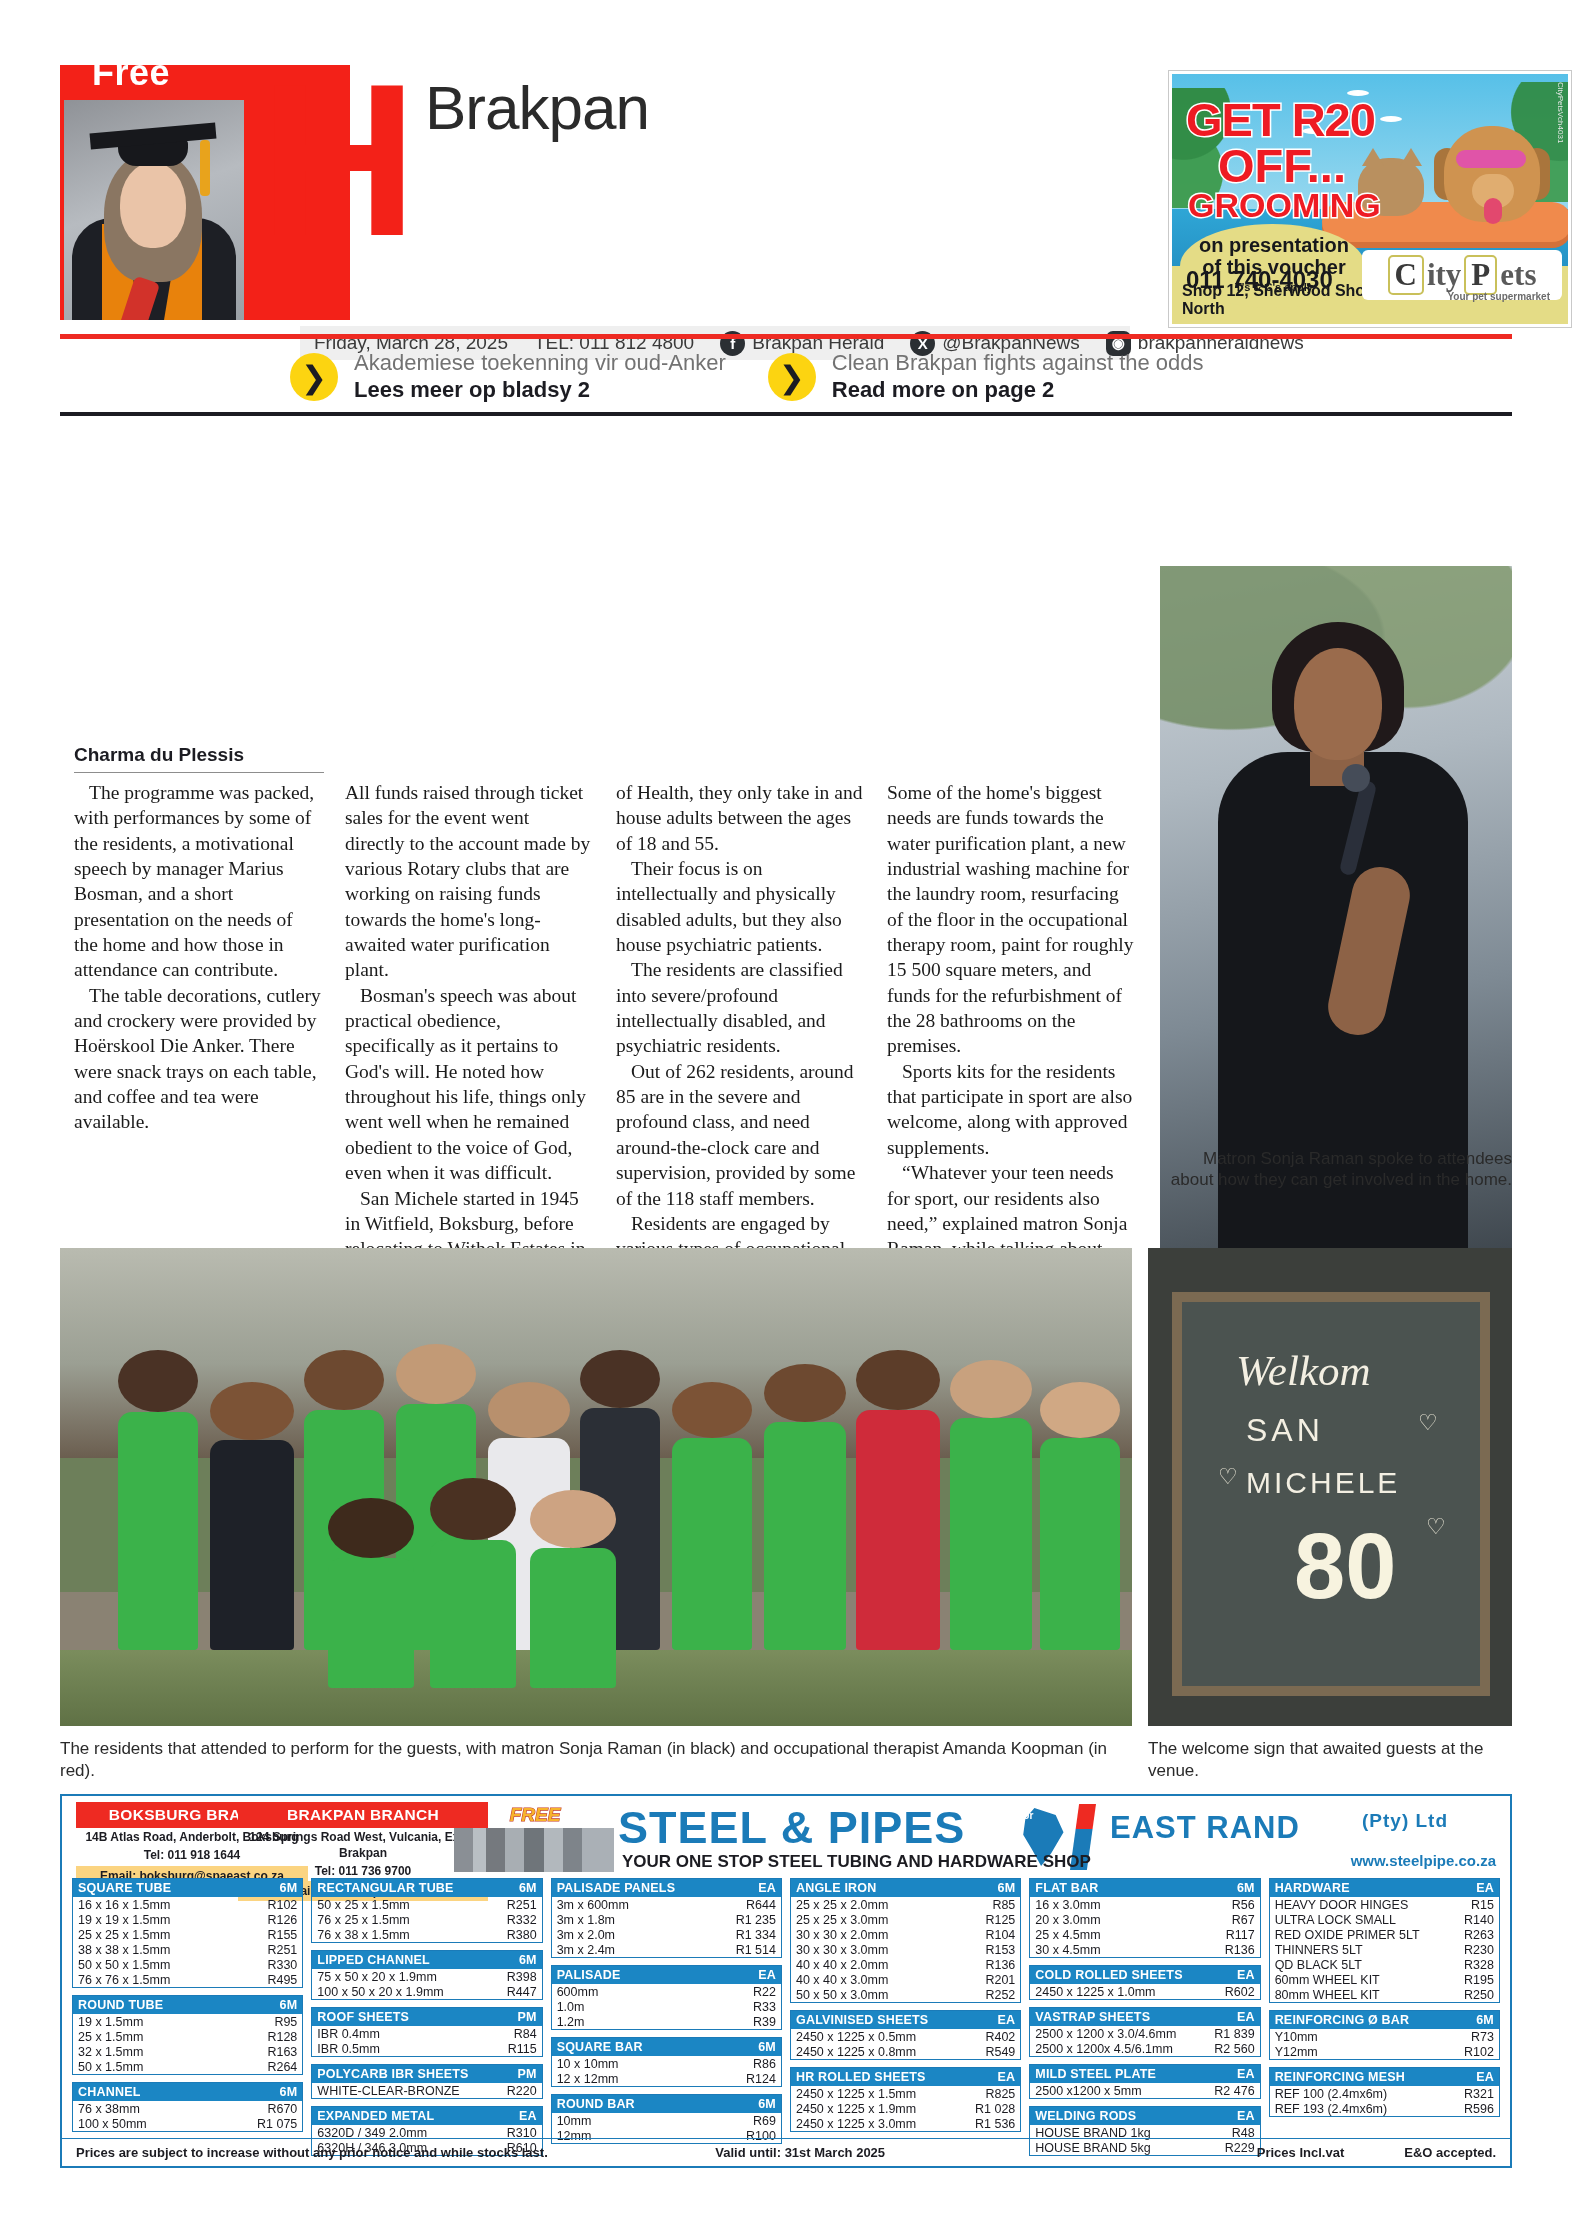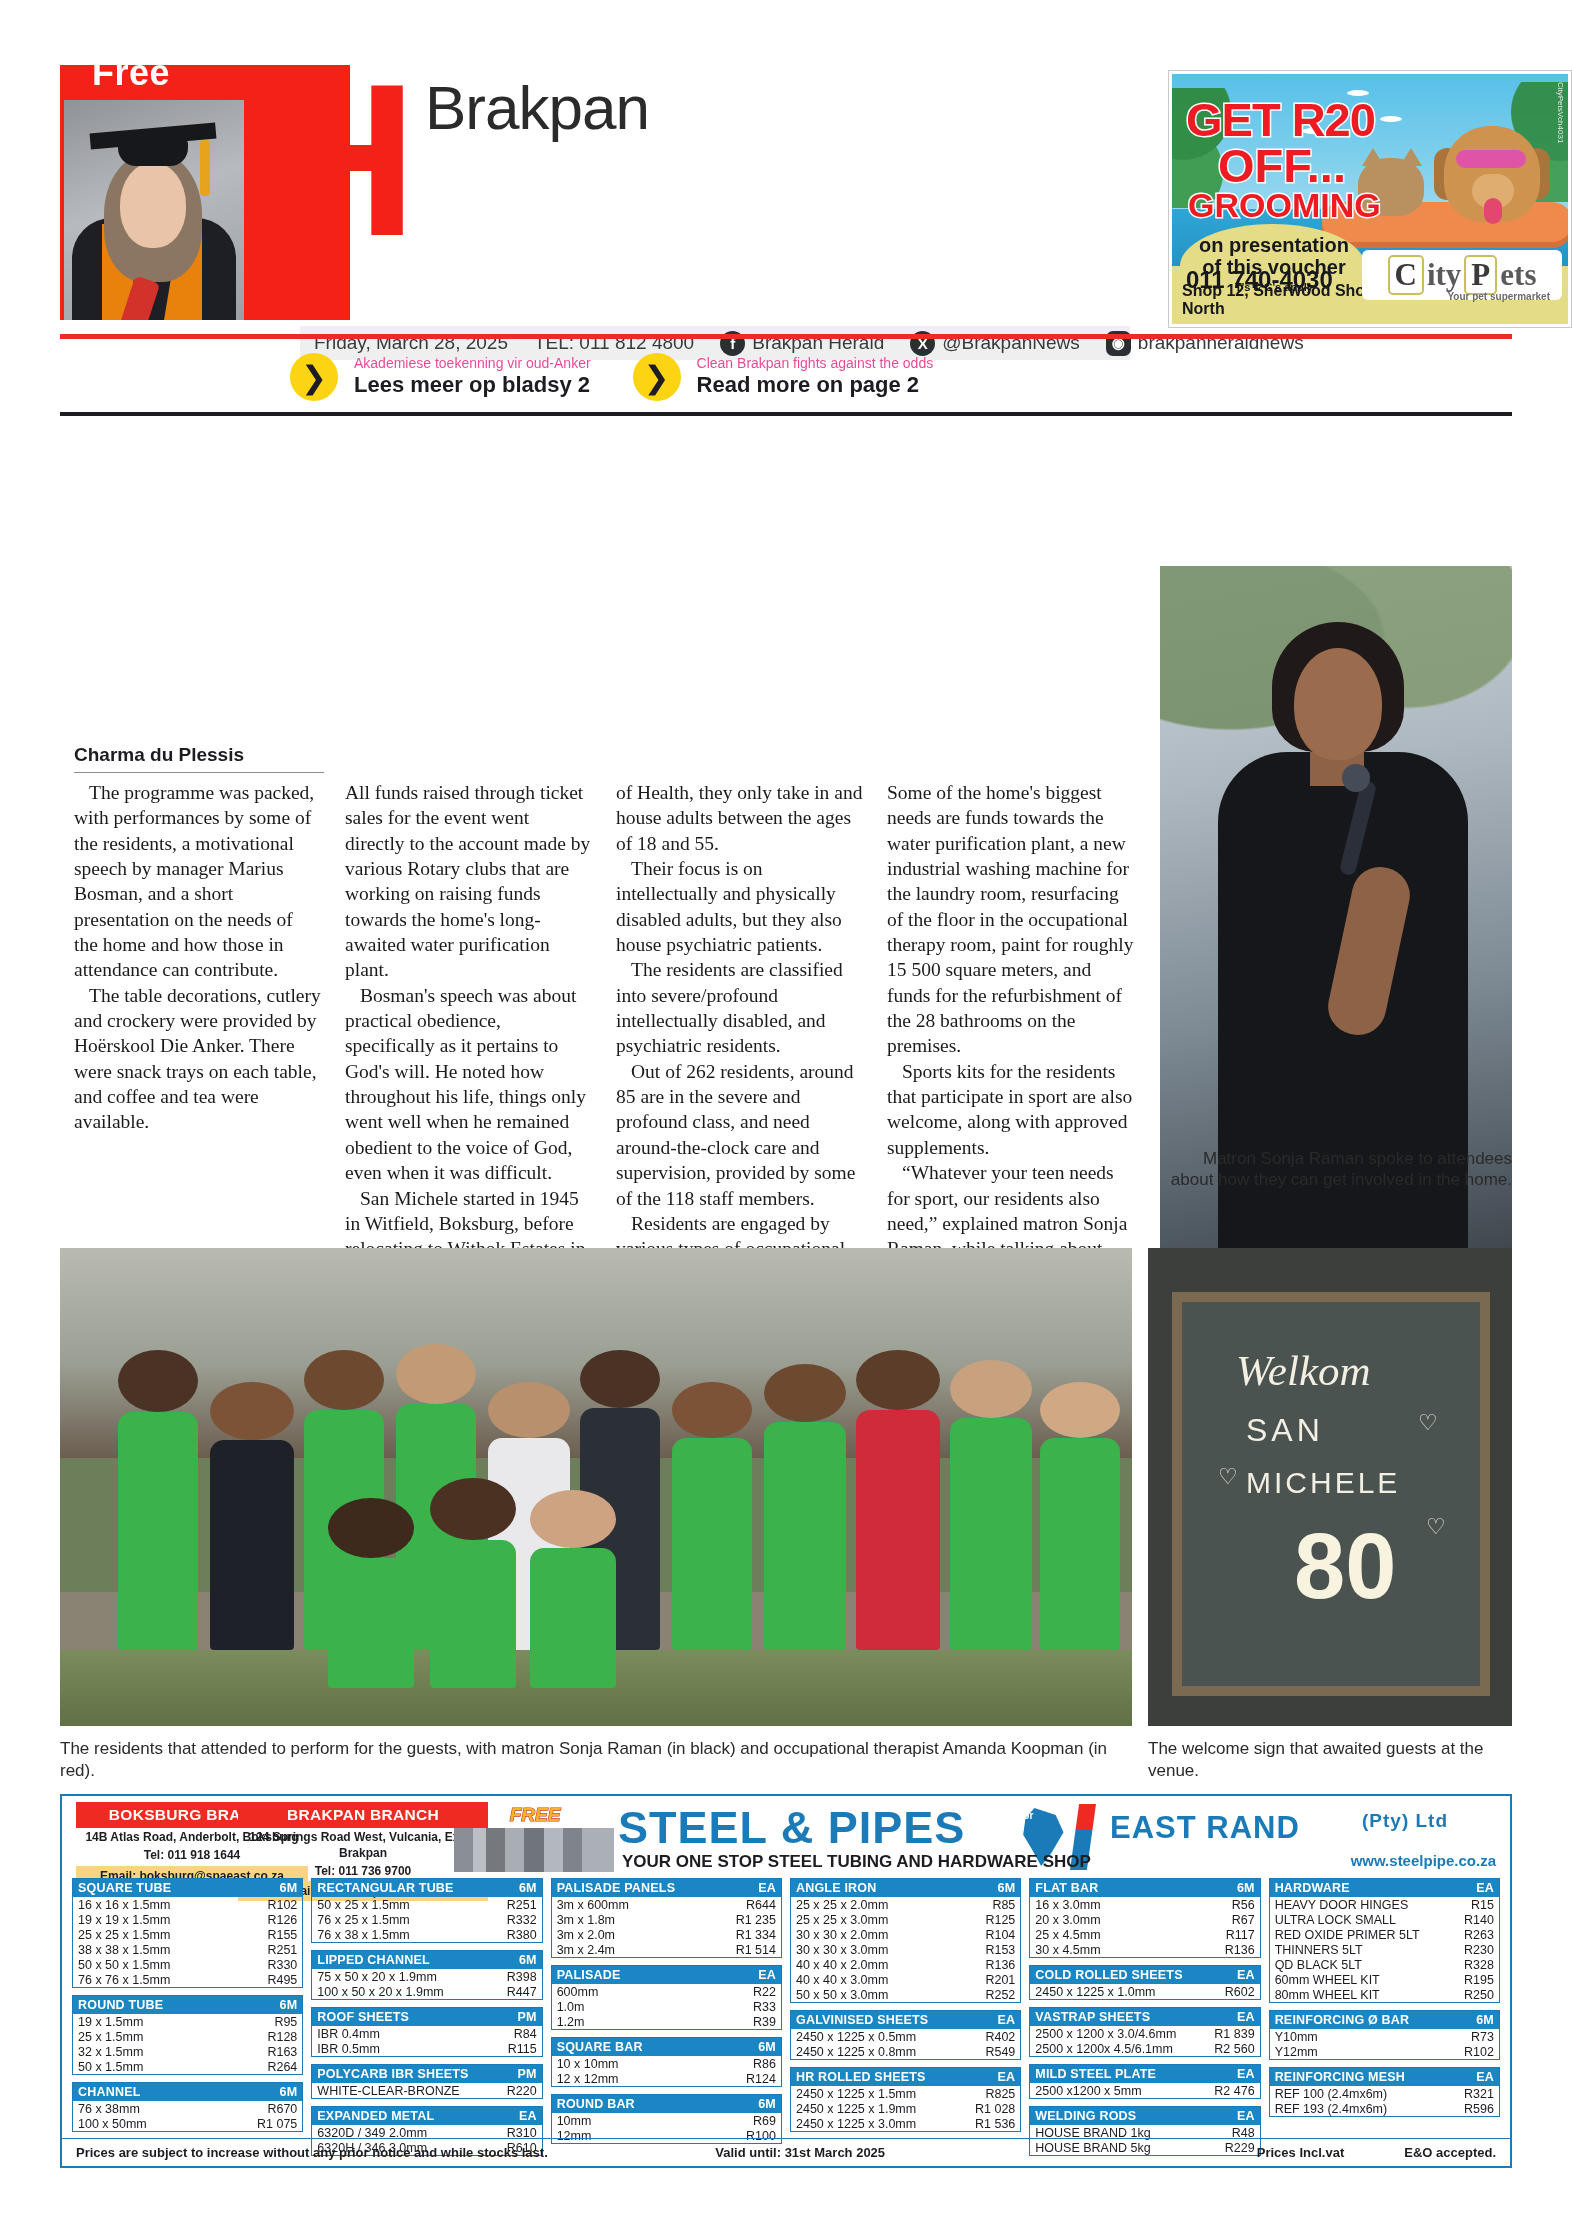--- a/index.html
+++ b/index.html
@@ -64,21 +64,21 @@
   .ad-logo .box{border:2px solid #c9c05a;border-radius:5px;padding:0 5px;font-size:31px;font-weight:700;color:#3a3a3a;font-family:"Liberation Serif",serif;}
   .ad-logo-sub{position:absolute;right:18px;bottom:22px;font-size:10px;font-weight:700;color:#6b6b6b;}
   .ad-vert{position:absolute;right:3px;top:8px;font-size:8px;color:#e9e9e9;writing-mode:vertical-rl;}
 
   
   .rule-red{position:absolute;left:60px;top:334px;width:1452px;height:5px;background:#ee2a22;}
   .teasers{position:absolute;left:290px;top:348px;width:1222px;height:58px;display:flex;gap:42px;}
   .teaser{display:flex;align-items:center;gap:16px;}
   .tz-circle{width:48px;height:48px;border-radius:50%;background:#fcd411;display:flex;align-items:center;justify-content:center;flex:0 0 auto;}
   .tz-circle span{font-size:31px;color:#1c1c22;font-family:"Liberation Serif",serif;}
-  .tz-lines .l1{font-size:14px;color:#ec4899;line-height:1.22;}
+  .tz-lines .l1{font-size:22px;color:#737373;line-height:1.22;}
   .tz-lines .l2{font-size:22px;font-weight:800;color:#1c1c22;line-height:1.22;}
   .rule-black{position:absolute;left:60px;top:412px;width:1452px;height:4px;background:#1c1c22;}
 
   
   .headline{position:absolute;left:80px;top:432px;width:1420px;font-family:"Liberation Sans",sans-serif;font-weight:800;color:#2b3038;font-size:95px;line-height:1.02;letter-spacing:-2px;}
   .headline .l2{margin-top:14px;}
 
   
   .byline{position:absolute;left:74px;top:744px;width:250px;font-size:19px;font-weight:700;color:#1c1c22;padding-bottom:6px;border-bottom:1px solid #8d8d8d;}
   .cols{position:absolute;left:74px;top:780px;width:1060px;display:flex;gap:24px;}

